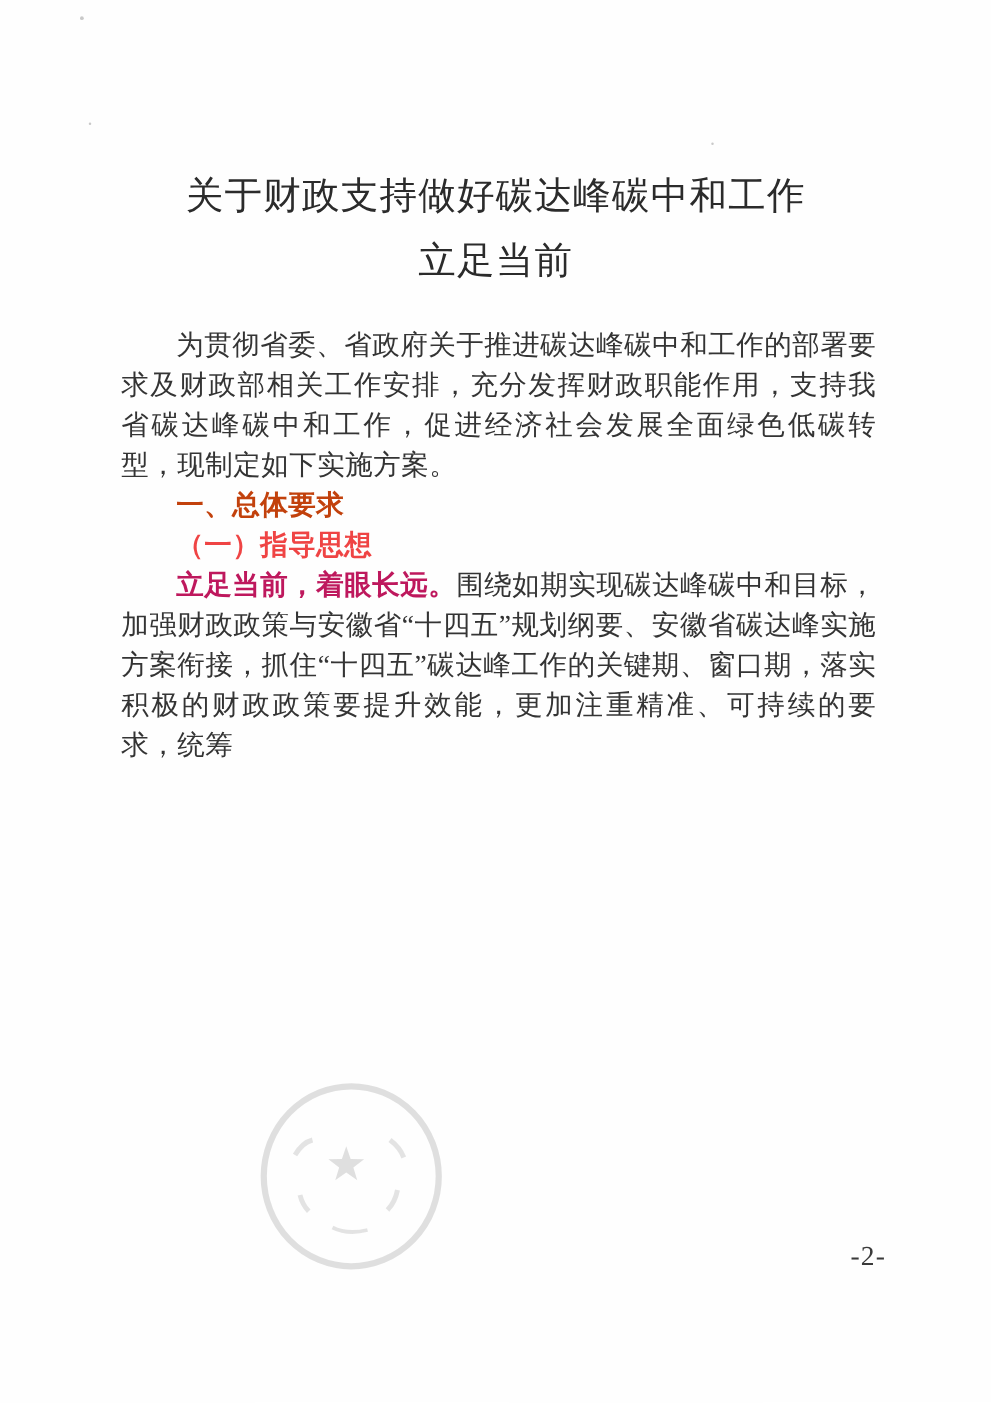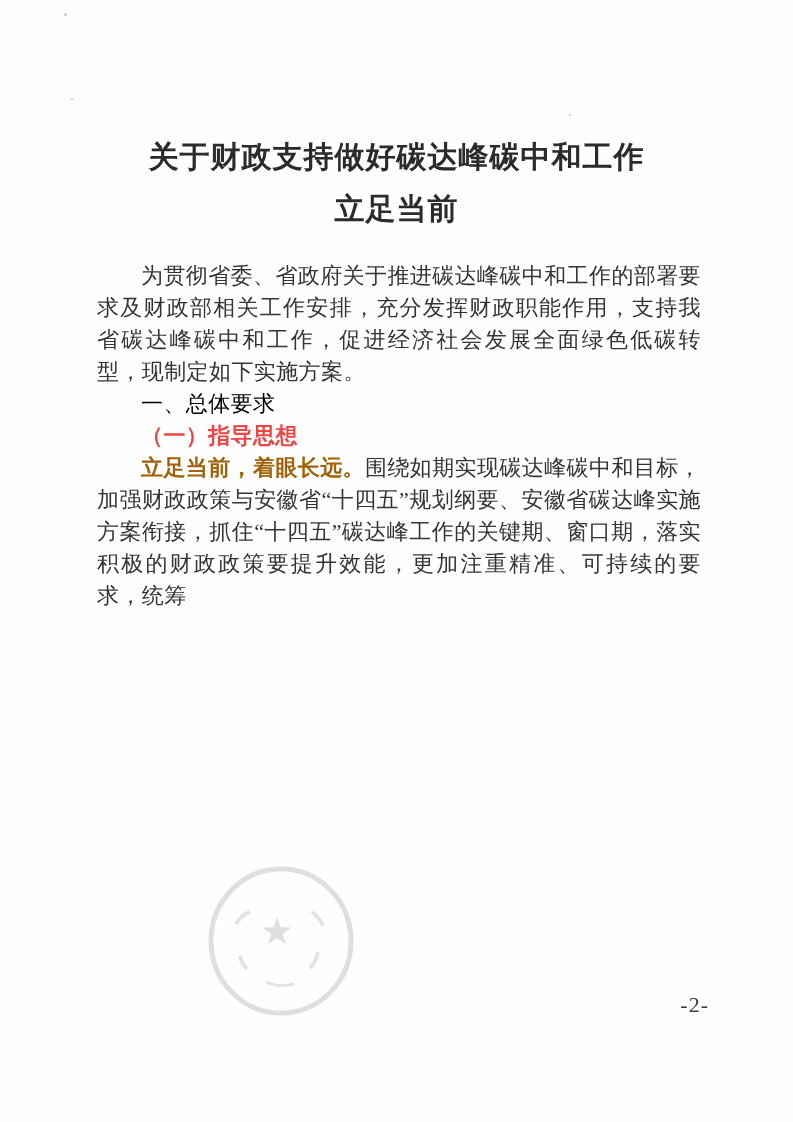--- a/index.html
+++ b/index.html
@@ -10,42 +10,42 @@
     background: #fefefe;
     overflow: hidden;
     font-family: "Liberation Serif", "DejaVu Serif", serif;
     color: #343434;
   }
   .doc-title {
     margin: 131px 0 25px 0;
     text-align: center;
     font-size: 30px;
     line-height: 52px;
-    font-weight: bold;
+    font-weight: normal;
     letter-spacing: 1px;
     color: #2b2b2b;
   }
   .doc-title span { display: block; }
   .doc-body {
     position: relative;
     width: 604px;
     margin-left: 97px;
     font-size: 22px;
     line-height: 32px;
     letter-spacing: 0.4px;
     text-align: justify;
   }
   .doc-body p { margin: 0; text-indent: 2em; }
   .heading-1 {
-    font-weight: normal;
+    font-weight: bold;
     font-family: "Liberation Sans", "DejaVu Sans", sans-serif;
-    color: #000000;
+    color: #c2410c;
   }
   .heading-2 { font-weight: bold; color: #ef4444; }
-  .lead-bold { font-weight: bold; color: #a16207; }
+  .lead-bold { font-weight: bold; color: #be185d; }
   .page-number {
     position: absolute;
     top: 992px;
     right: 84px;
     font-size: 22px;
     letter-spacing: 1px;
     color: #3a3a3a;
   }
   .seal {
     position: absolute;

